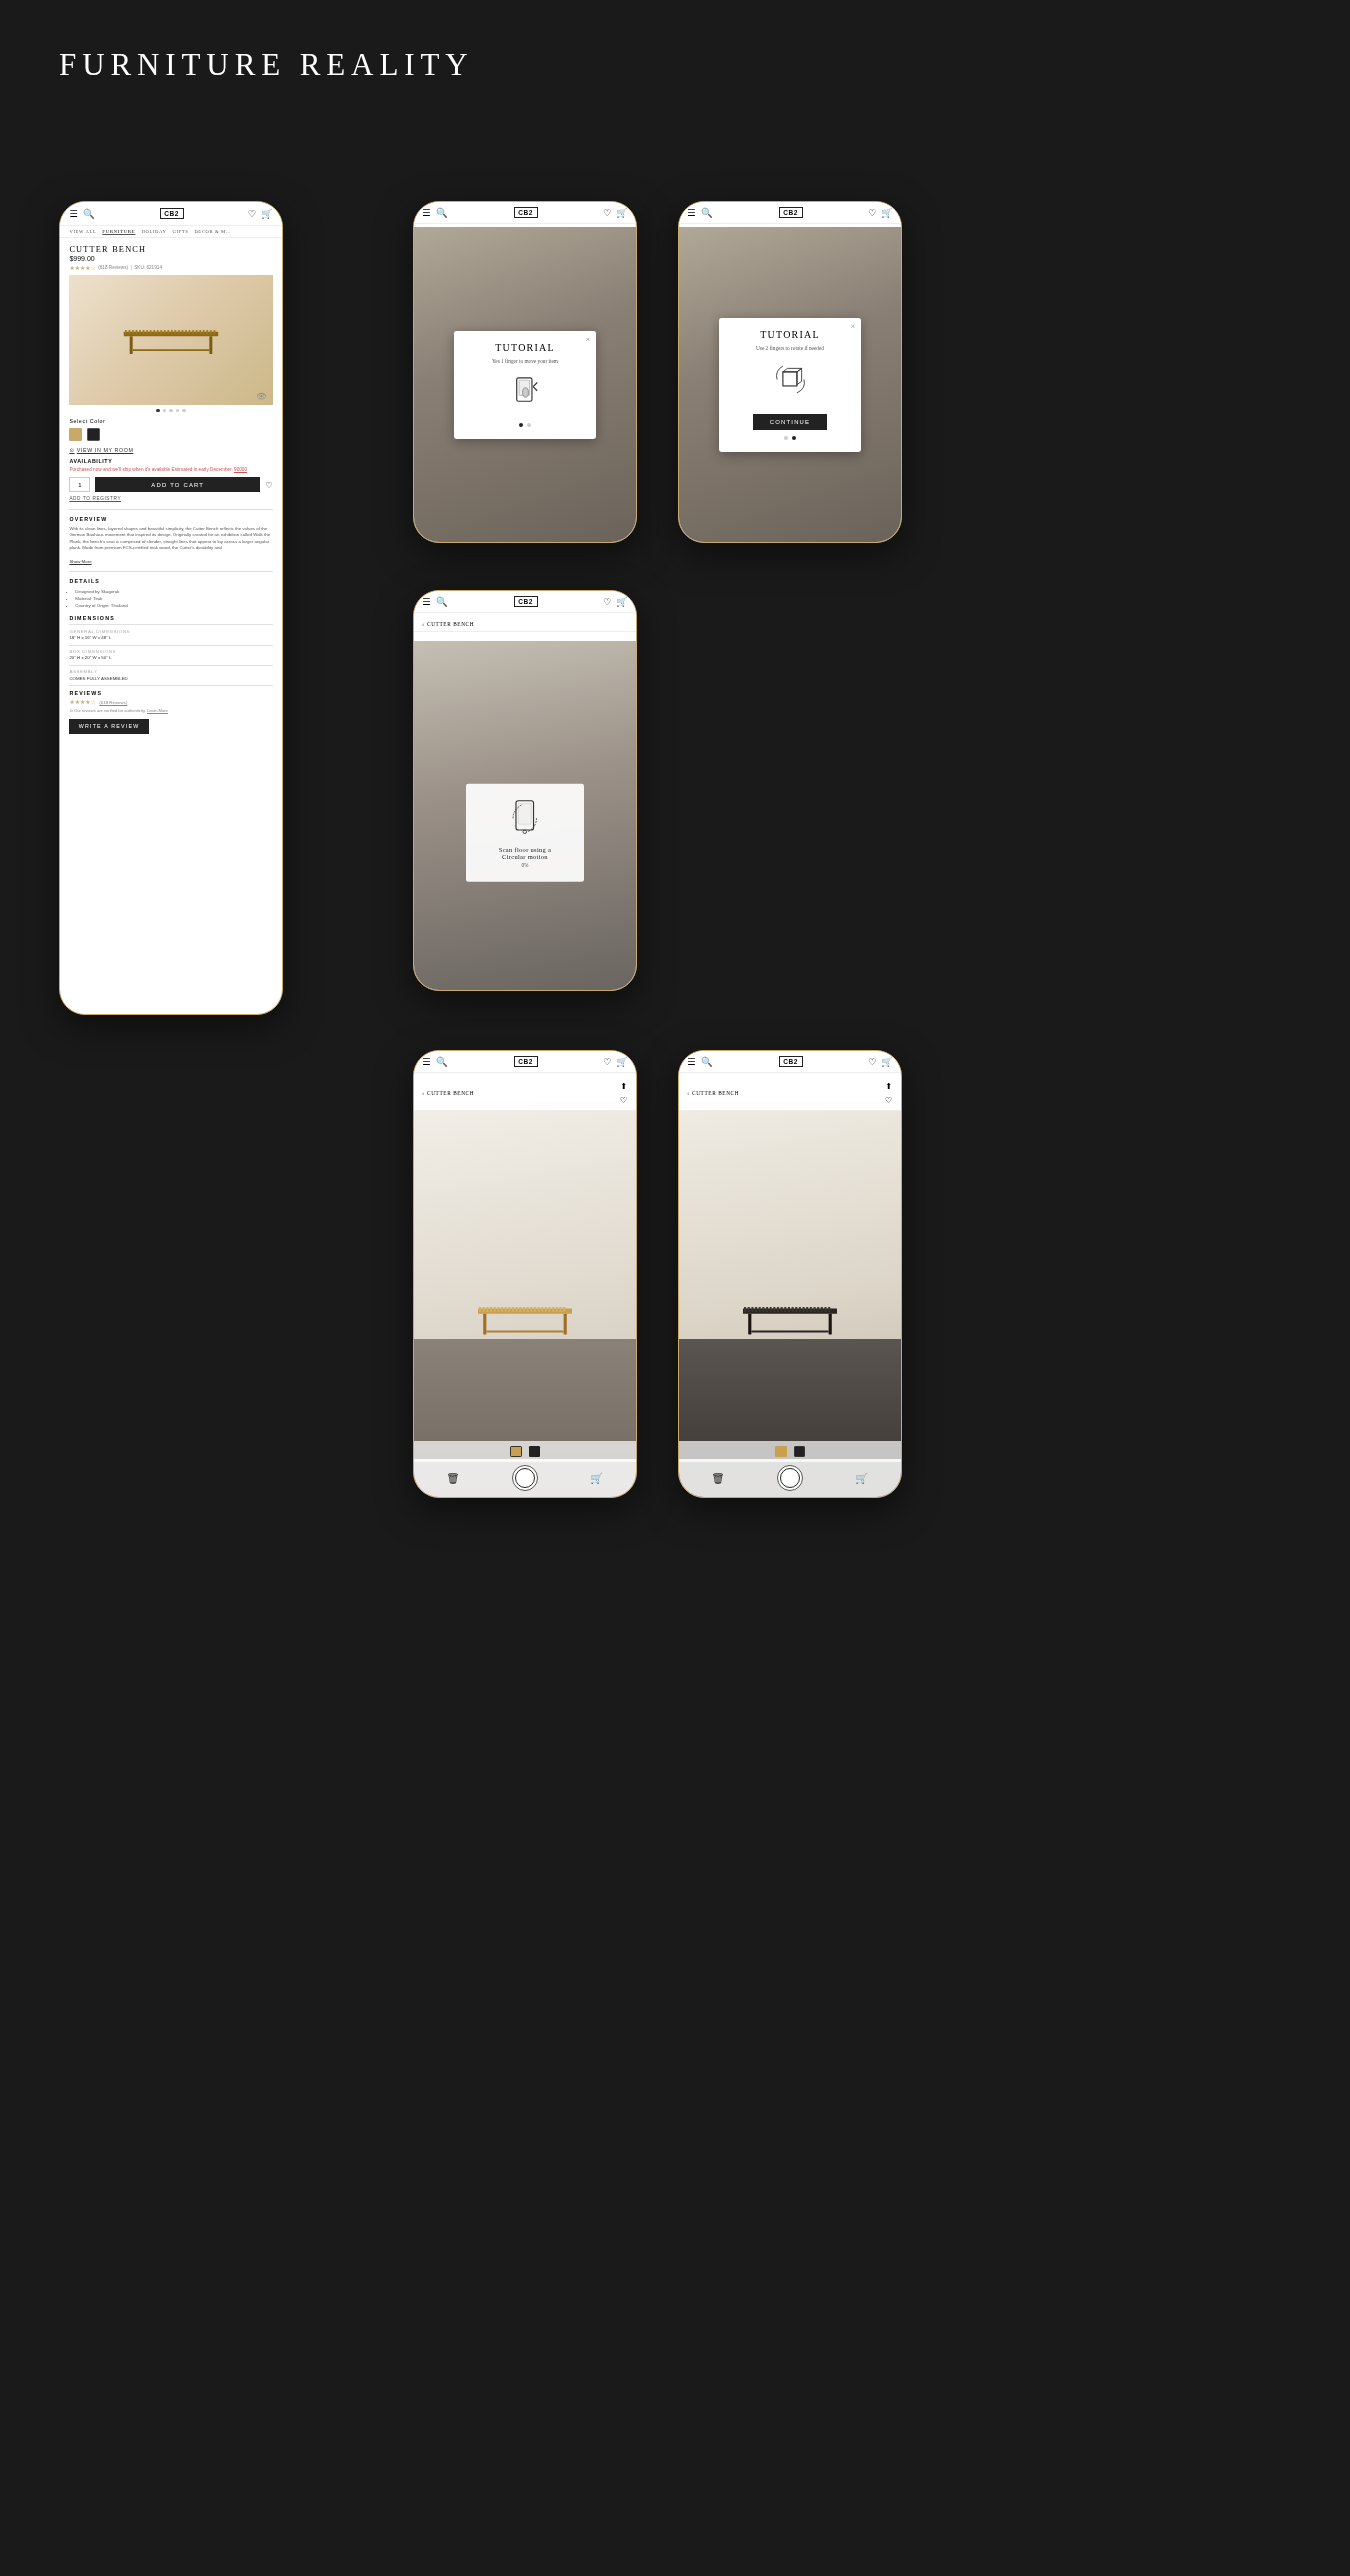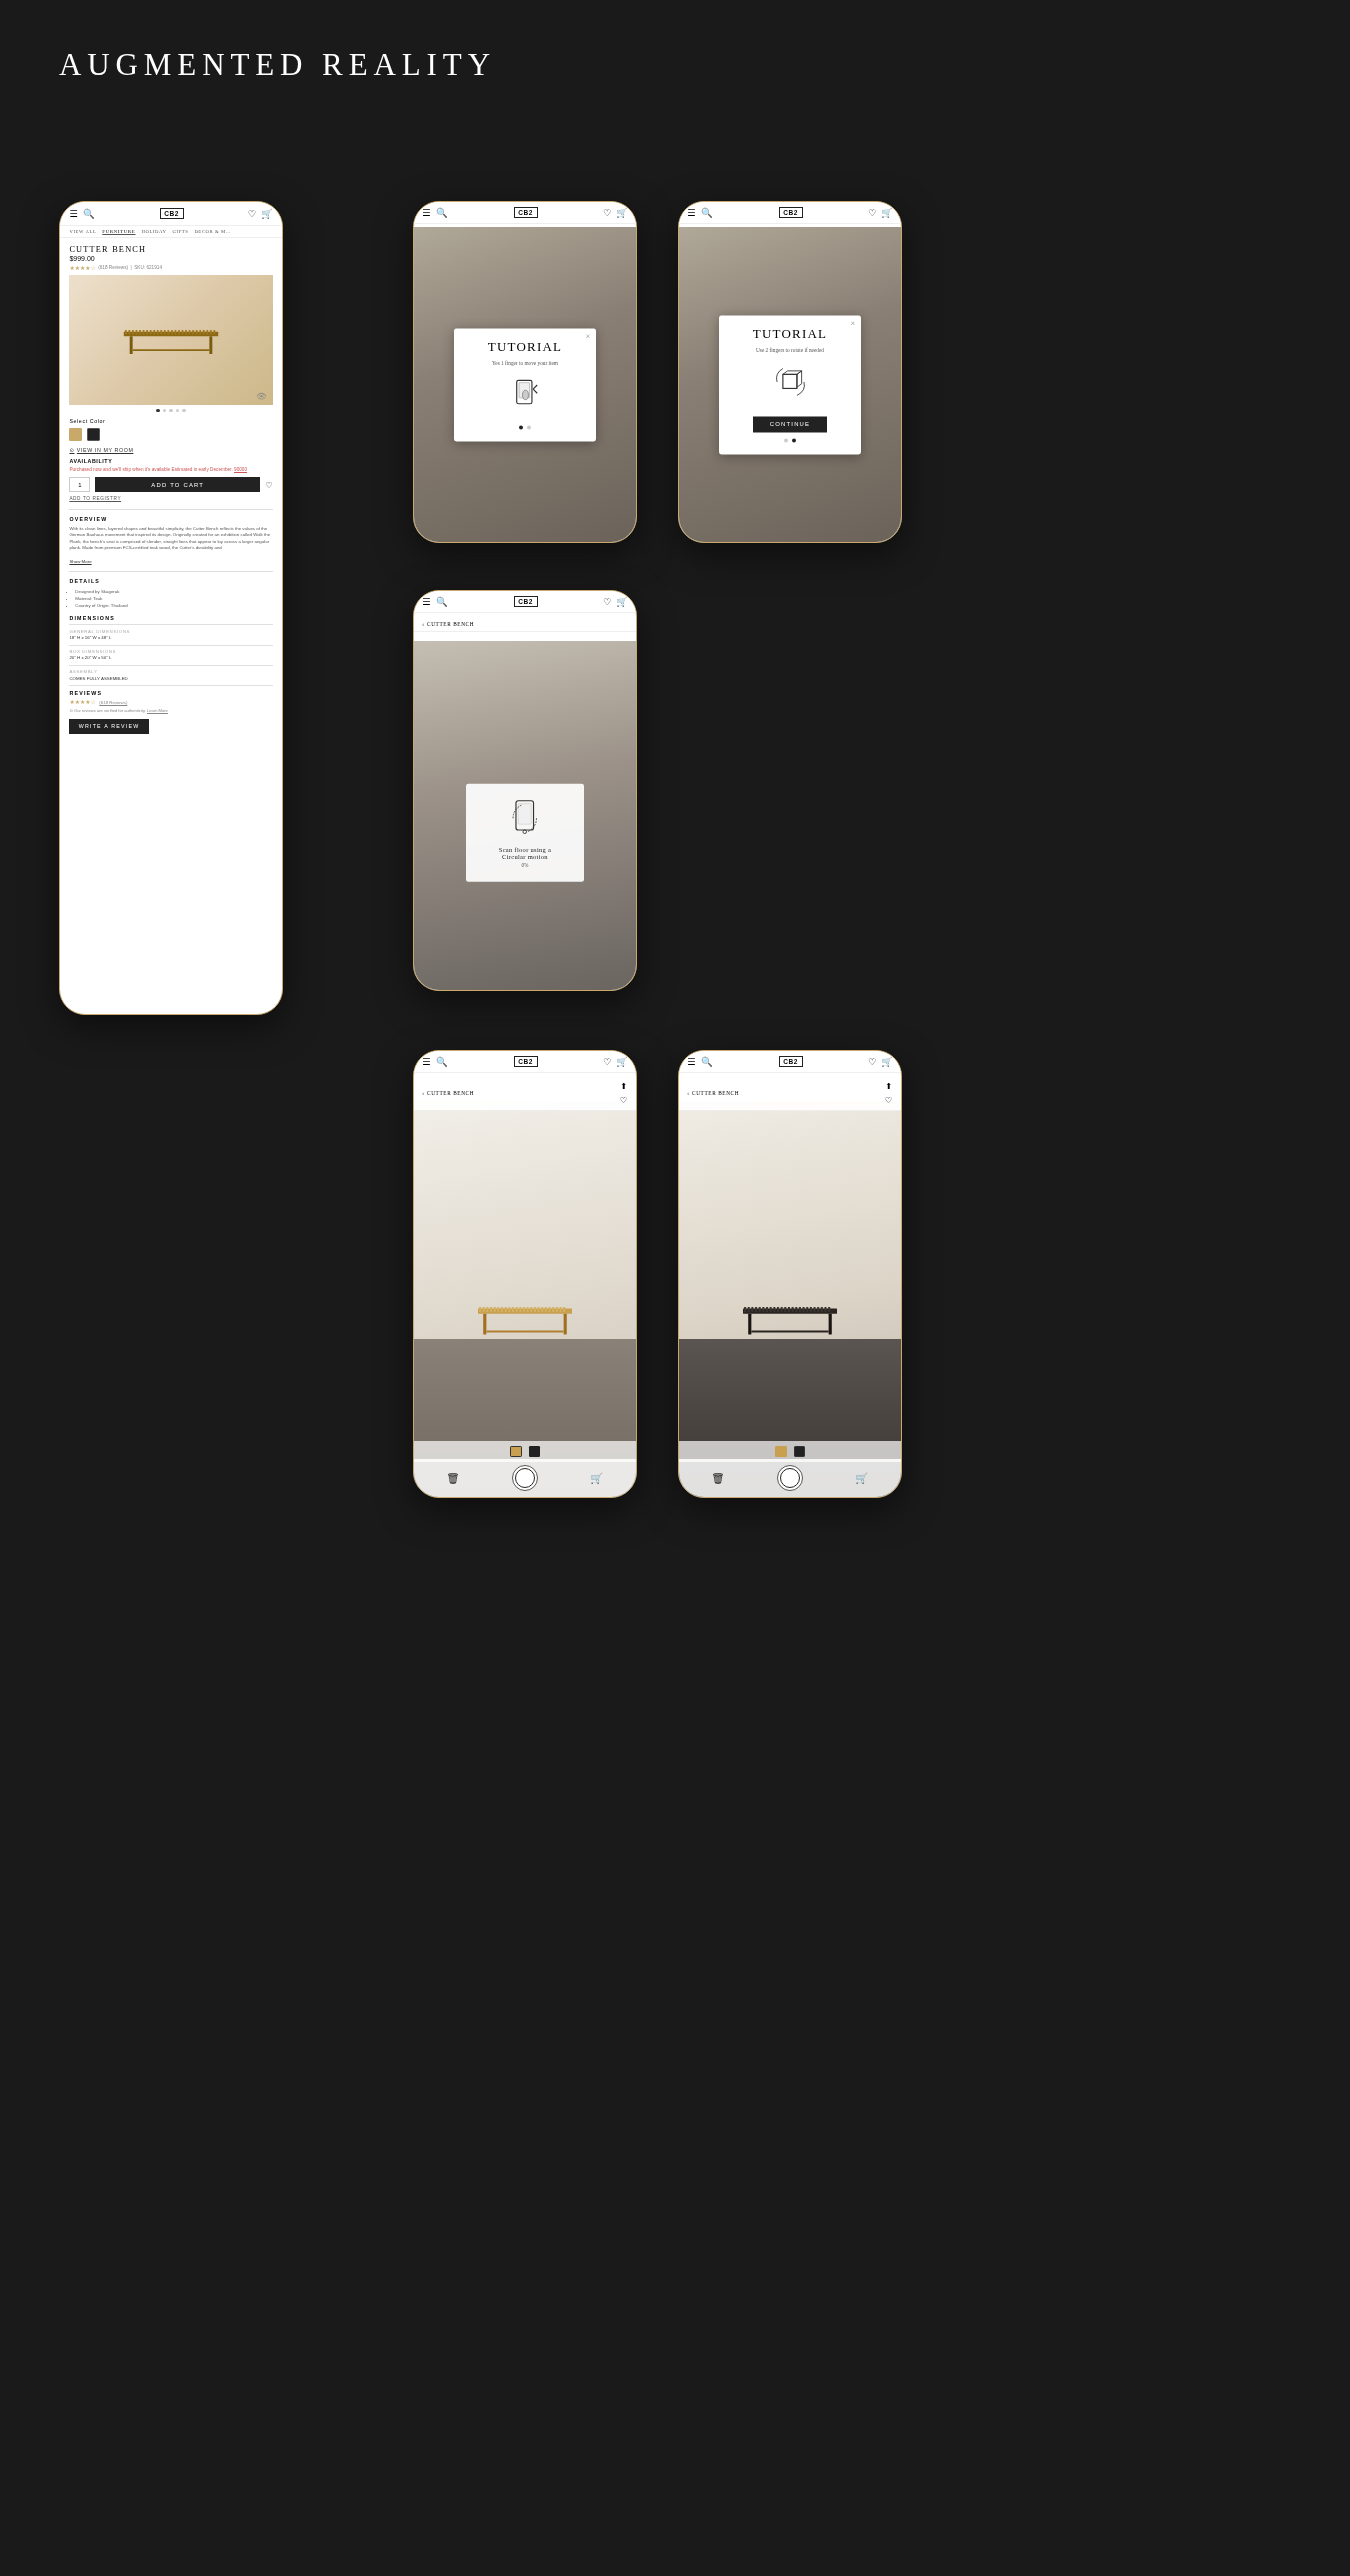--- a/index.html
+++ b/index.html
@@ -248,21 +248,21 @@
     .tutorial-close {
       position: absolute;
       top: 4.7px;
       right: 5.9px;
       font-size: 8.3px;
       color: #888;
       cursor: pointer;
     }
 
     .tutorial-title {
-      font-size: 13px;
+      font-size: 10px;
       letter-spacing: 1.2px;
       font-weight: normal;
       font-family: Georgia, serif;
       margin-bottom: 4.7px;
     }
 
     .tutorial-subtitle { font-size: 5.3px; color: #555; margin-bottom: 8.3px; }
 
     .tutorial-icon {
       width: 41px;
@@ -366,21 +366,21 @@
       position: absolute;
       bottom: 4.7px;
       right: 5.9px;
       font-size: 8.3px;
       color: #888;
     }
   </style>
 </head>
 <body>
 
-<h1 class="page-title">AUGMENTED  REALITY</h1>
+<h1 class="page-title">FURNITURE  REALITY</h1>
 
 <div class="phone phone-1">
 
   <div class="navbar">
     <div class="navbar-left">
       <span>☰</span>
       <span>🔍</span>
     </div>
     <div class="navbar-logo">CB2</div>
     <div class="navbar-right">

